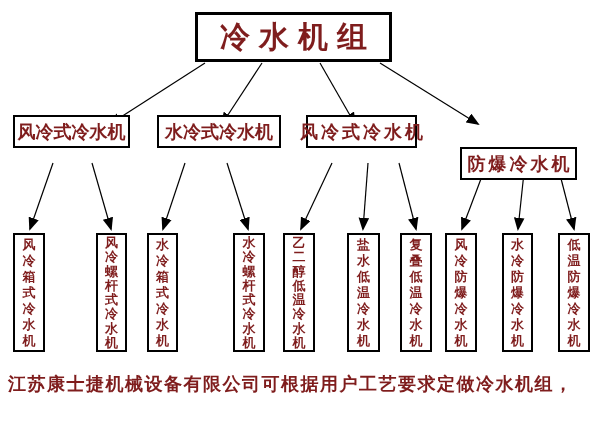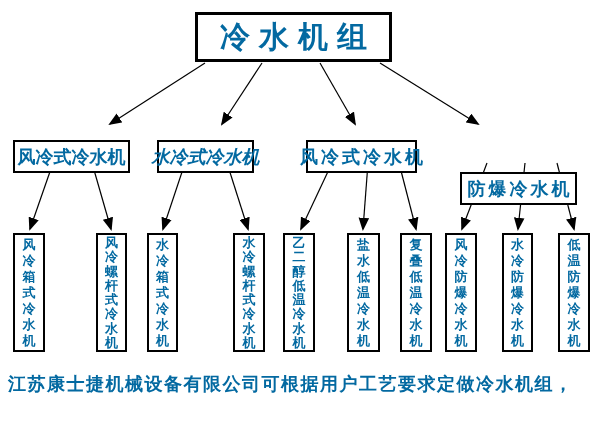--- a/index.html
+++ b/index.html
@@ -6,21 +6,21 @@
     margin: 0;
     padding: 0;
     background: #ffffff;
   }
   #stage {
     position: relative;
     width: 600px;
     height: 425px;
     background: #ffffff;
     font-family: "Liberation Serif", "DejaVu Serif", serif;
-    color: #0369a1;
+    color: #7f1d1d;
     overflow: hidden;
   }
   #connectors {
     position: absolute;
     left: 0;
     top: 0;
     width: 600px;
     height: 425px;
   }
   .box {
@@ -38,21 +38,21 @@
     left: 195px;
     top: 12px;
     width: 197px;
     height: 50px;
     border-width: 3px;
     font-size: 30px;
     letter-spacing: 9px;
     text-indent: 9px;
   }
   .hbox {
-    top: 140px;
+    top: 115px;
     height: 33px;
     font-size: 18px;
   }
   .hbox.spread {
     letter-spacing: 3px;
     text-indent: 3px;
   }
   .vbox {
     top: 233px;
     height: 119px;
@@ -105,21 +105,21 @@
       <line x1="399" y1="163" x2="416" y2="229" marker-end="url(#ah)"></line>
       <line x1="487" y1="163" x2="462" y2="229" marker-end="url(#ah)"></line>
       <line x1="525" y1="163" x2="518" y2="229" marker-end="url(#ah)"></line>
       <line x1="557" y1="163" x2="574" y2="229" marker-end="url(#ah)"></line>
     </g>
   </svg>
 
   <div class="box root-box">冷水机组</div>
 
   <div class="box hbox" style="left:13px;  width:117px;">风冷式冷水机</div>
-  <div class="box hbox" style="left:157px; width:97px;font-style:italic;">水冷式冷水机</div>
+  <div class="box hbox" style="left:157px; width:124px;">水冷式冷水机</div>
   <div class="box hbox spread" style="left:306px; width:111px;">风冷式冷水机</div>
   <div class="box hbox spread" style="left:460px; width:117px;margin-top:32px;">防爆冷水机</div>
 
   <div class="box vbox" style="left:13px;  width:32px;">
       <span>风</span>
       <span>冷</span>
       <span>箱</span>
       <span>式</span>
       <span>冷</span>
       <span>水</span>

